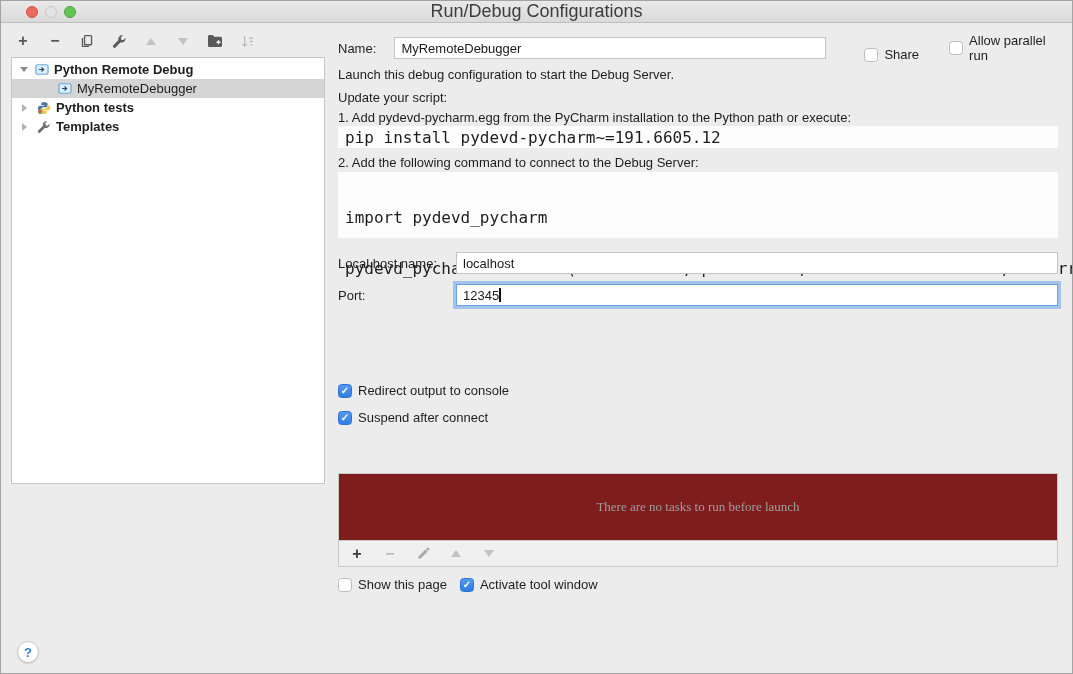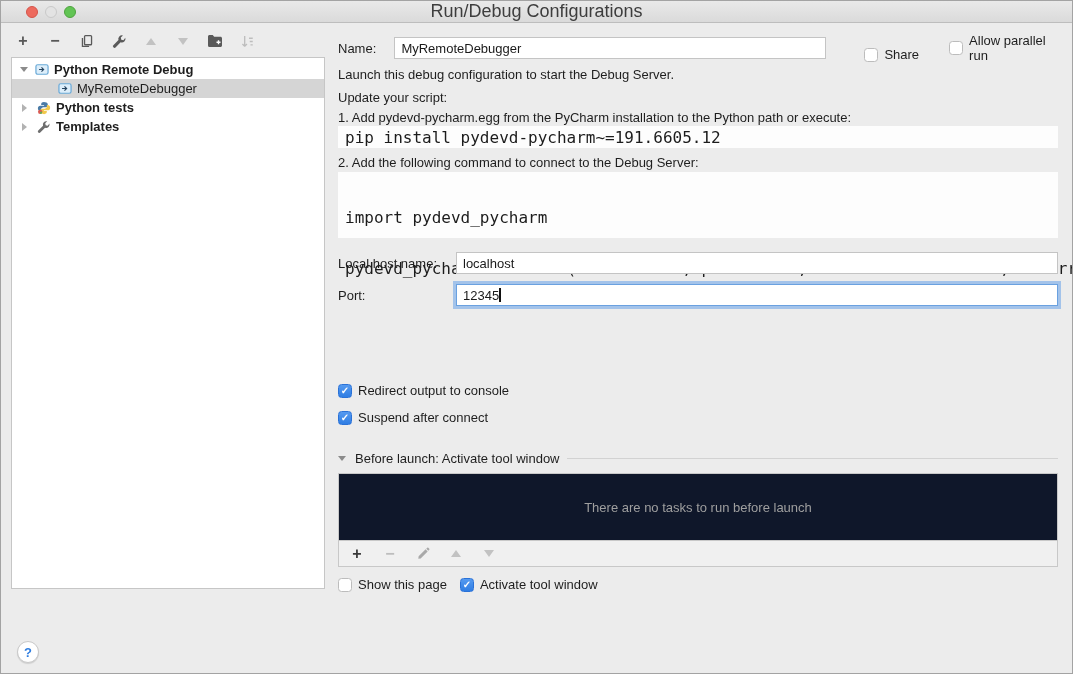--- a/index.html
+++ b/index.html
@@ -22,21 +22,21 @@
   .t-zoom  { left:63px; background:#62c454; border:1px solid #4fa33f; }
   
   .tree-toolbar { position:absolute; left:14px; top:30px; display:flex; align-items:center; gap:16px; height:20px; }
   .tbtn { display:flex; align-items:center; justify-content:center; width:16px; height:16px; cursor:default; }
   .glyph { font-size:16px; font-weight:bold; color:#585858; line-height:14px; }
   .glyph.dim { color:#bdbdbd; }
   .tri-up { width:0; height:0; border-left:5px solid transparent; border-right:5px solid transparent; border-bottom:7px solid #c2c2c2; }
   .tri-down { width:0; height:0; border-left:5px solid transparent; border-right:5px solid transparent; border-top:7px solid #c2c2c2; }
   
   .tree {
-    position:absolute; left:10px; top:56px; width:314px; height:532px;
+    position:absolute; left:10px; top:56px; width:314px; height:427px;
     background:#ffffff; border:1px solid #c6c6c6; padding-top:2px;
   }
   .trow { display:flex; align-items:center; height:19px; padding-left:8px; gap:5px; white-space:nowrap; }
   .trow.selected { background:#d5d5d5; padding-left:46px; }
   .trow .lbl-bold { font-weight:bold; }
   .chev-exp { width:0; height:0; border-left:4px solid transparent; border-right:4px solid transparent; border-top:5px solid #8b8b8b; margin-right:2px; }
   .chev-col { width:0; height:0; border-top:4px solid transparent; border-bottom:4px solid transparent; border-left:5px solid #b2b2b2; margin-right:5px; margin-left:2px; }
   
   .rp { position:absolute; left:337px; width:720px; }
   .plain { line-height:16px; }
@@ -67,22 +67,22 @@
     flex:0 0 14px;
   }
   .box.checked {
     background:linear-gradient(#559af0,#2f7de3); border:1px solid #2a72d8;
     color:#fff; font-size:10px; font-weight:bold; line-height:12px;
   }
   
   .bl-header { display:flex; align-items:center; gap:7px; }
   .bl-line { flex:1; border-top:1px solid #d2d2d2; height:0; align-self:center; }
   .tasks-panel {
-    border:1px solid #c8c8c8; background:#0f172a; height:68px;
-    display:flex; align-items:center; justify-content:center; color:#9f9f9f;
+    border:1px solid #c8c8c8; background:#7f1d1d; height:68px;
+    display:flex; align-items:center; justify-content:center; color:#9f9f9f;font-family:Liberation Serif, serif;
   }
   .tasks-toolbar {
     border:1px solid #c8c8c8; border-top:none; background:#f0f0f0; height:26px;
     display:flex; align-items:center; gap:17px; padding-left:10px;
   }
   
   .help-btn {
     position:absolute; left:16px; top:640px; width:22px; height:22px; border-radius:50%;
     background:#fff; border:1px solid #c9c9c9; box-shadow:0 1px 1px rgba(0,0,0,.12);
     display:flex; align-items:center; justify-content:center;
@@ -221,25 +221,20 @@
 
   <label class="rp cb" style="top:382px;">
     <span class="box checked">✓</span>
     <span>Redirect output to console</span>
   </label>
   <label class="rp cb" style="top:409px;">
     <span class="box checked">✓</span>
     <span>Suspend after connect</span>
   </label>
 
-  <div class="rp bl-header" style="top:450px;">
-    <span class="chev-exp"></span>
-    <span>Before launch: Activate tool window</span>
-    <span class="bl-line"></span>
-  </div>
   <div class="rp tasks-panel" style="top:472px;">
     <span>There are no tasks to run before launch</span>
   </div>
   <div class="rp tasks-toolbar" style="top:540px;">
     <span class="tbtn">
         <span class="glyph" style="color:#3a3a3a;">+</span>
       </span>
     <span class="tbtn">
         <span class="glyph dim">−</span>
       </span>

